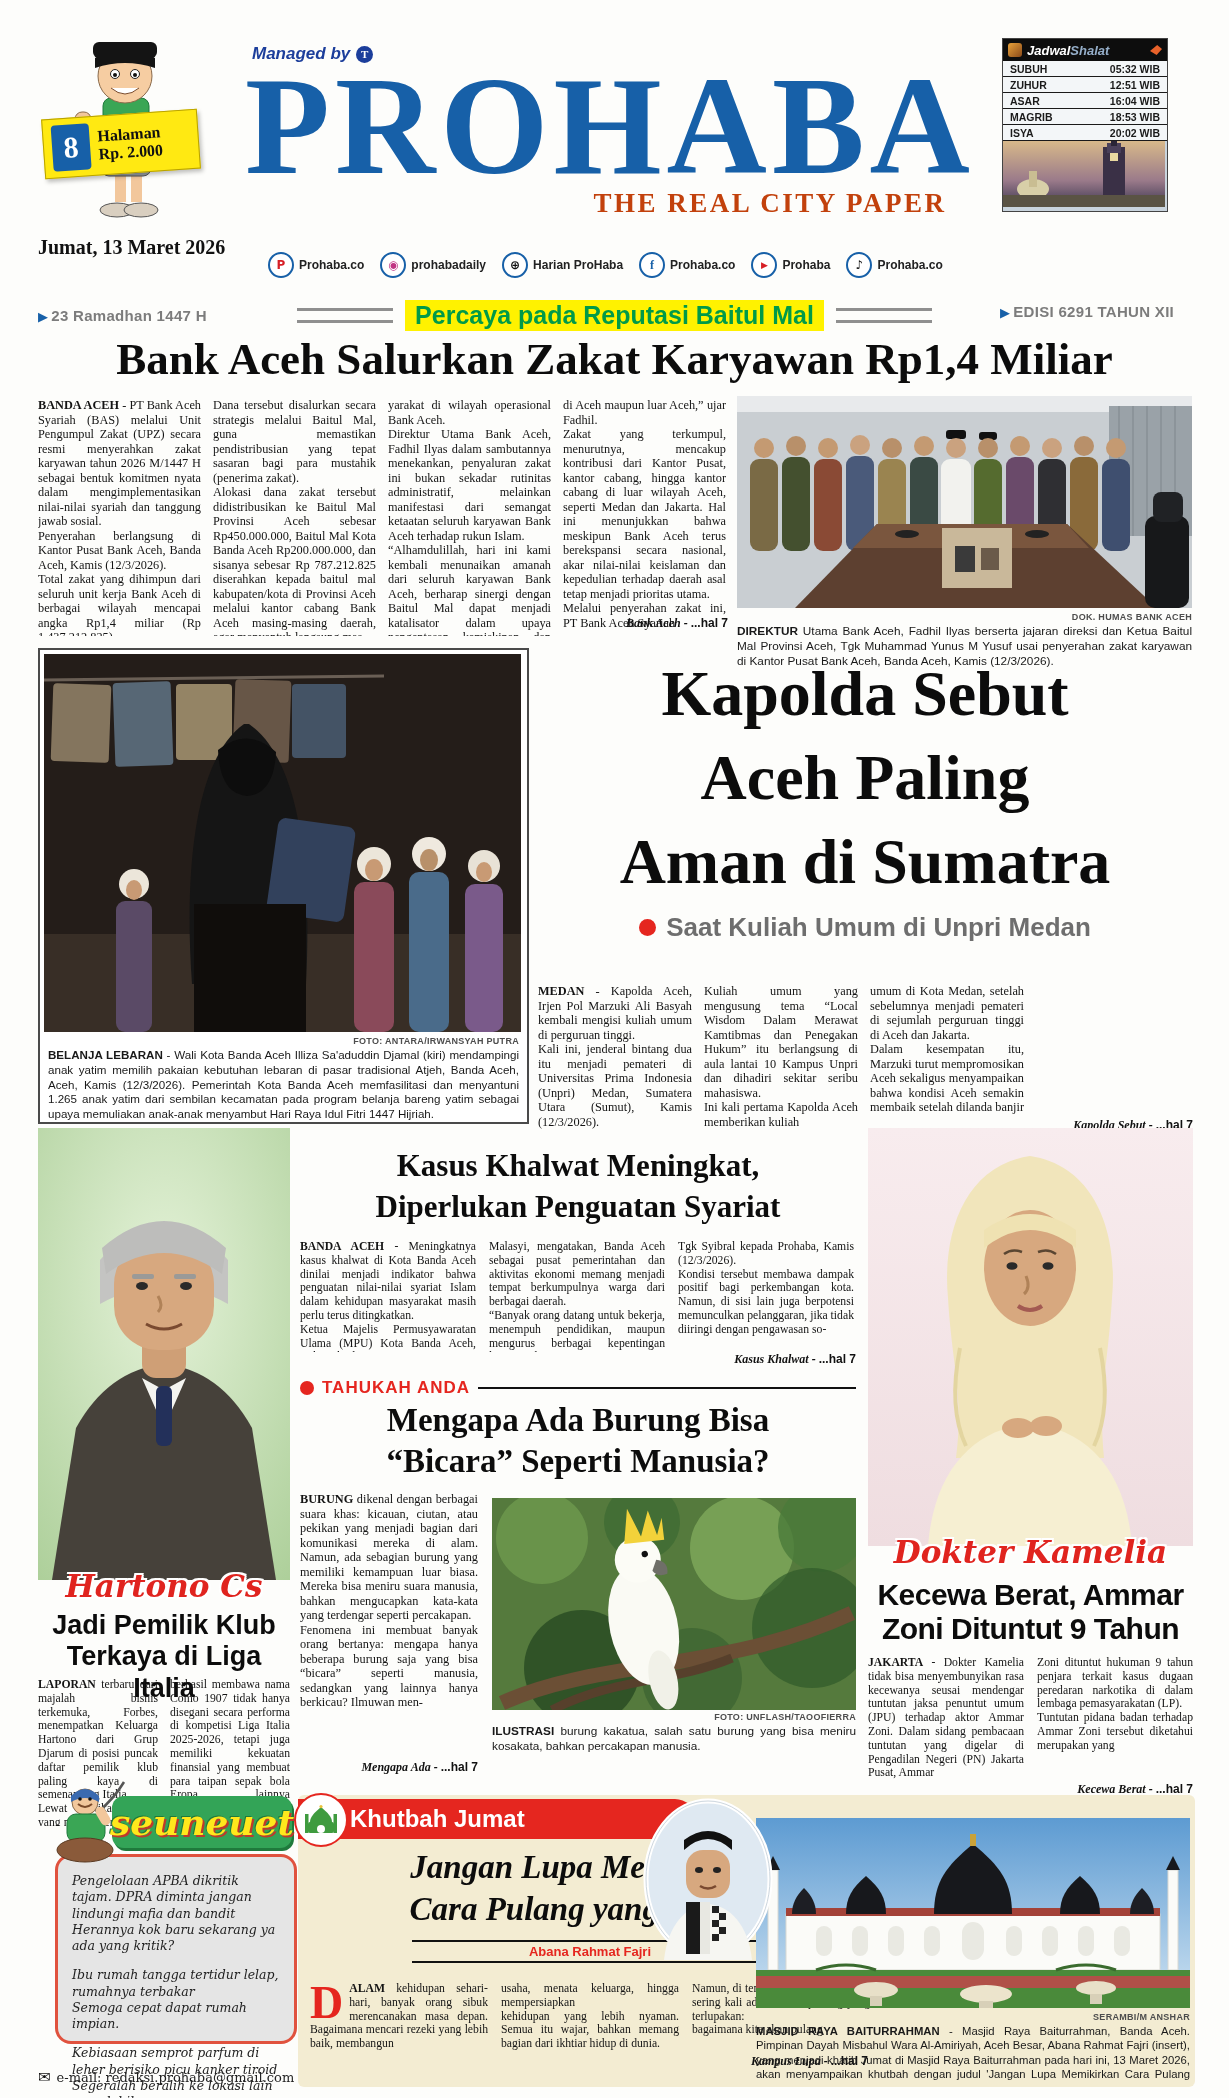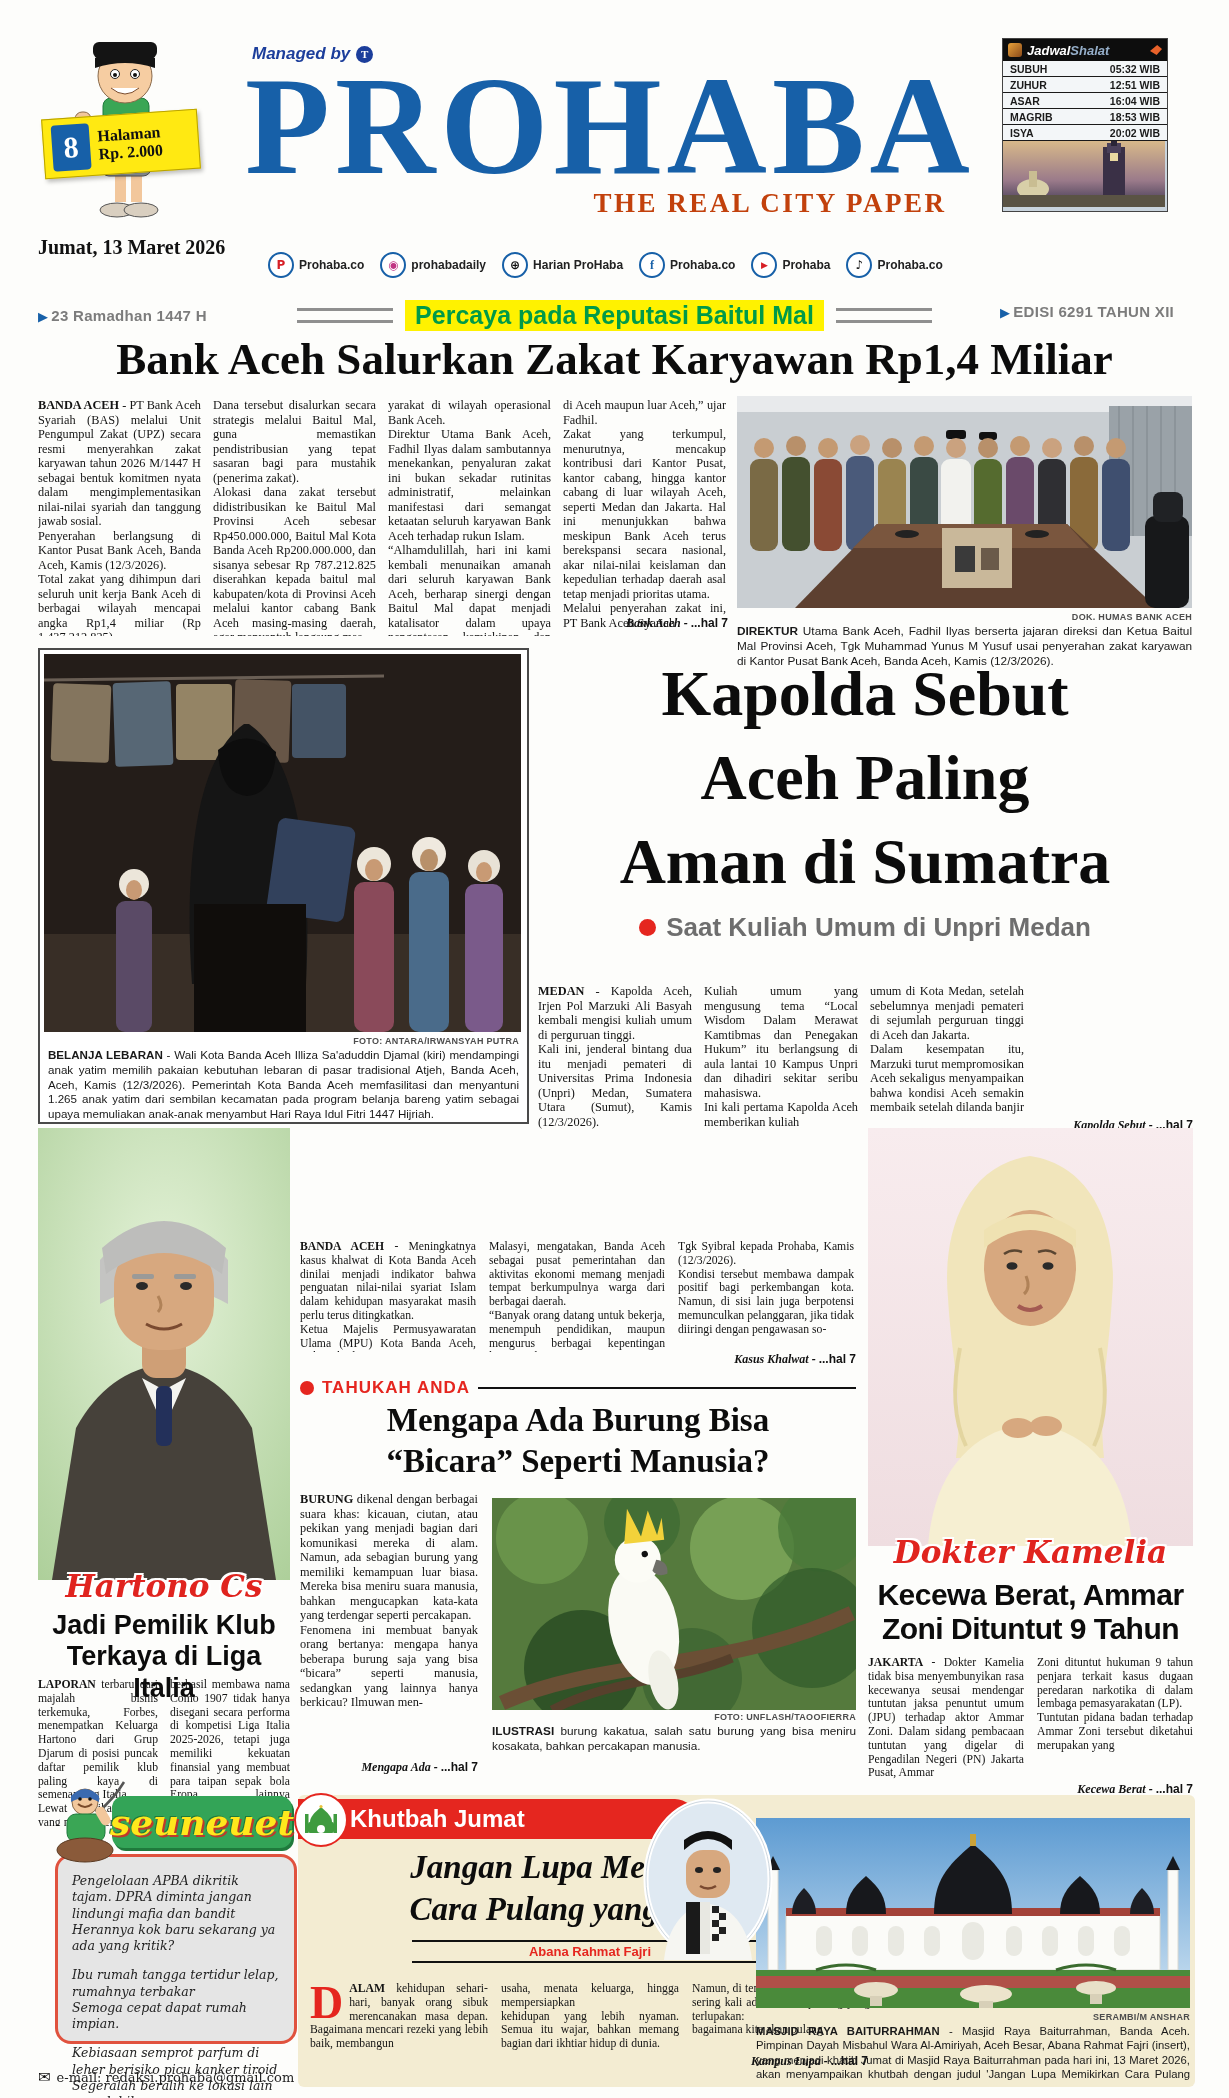--- a/index.html
+++ b/index.html
@@ -349,20 +349,22 @@
   <div class="abs cols" style="left:538px;top:984px;width:655px;gap:12px;">
     <div class="bcol" style="width:154px;height:150px;"><span class="li">MEDAN</span><span> - Kapolda Aceh, Irjen Pol Marzuki Ali Basyah kembali mengisi kuliah umum di perguruan tinggi.
 Kali ini, jenderal bintang dua itu menjadi pemateri di Universitas Prima Indonesia (Unpri) Medan, Sumatera Utara (Sumut), Kamis (12/3/2026).</span></div>
     <div class="bcol" style="width:154px;height:150px;">Kuliah umum yang mengusung tema “Local Wisdom Dalam Merawat Kamtibmas dan Penegakan Hukum” itu berlangsung di aula lantai 10 Kampus Unpri dan dihadiri sekitar seribu mahasiswa.
 Ini kali pertama Kapolda Aceh memberikan kuliah</div>
     <div class="bcol" style="width:154px;height:150px;">umum di Kota Medan, setelah sebelumnya menjadi pemateri di sejumlah perguruan tinggi di Aceh dan Jakarta.
 Dalam kesempatan itu, Marzuki turut mempromosikan Aceh sekaligus menyampaikan bahwa kondisi Aceh semakin membaik setelah dilanda banjir</div>
   </div>
   <div class="abs jump" style="left:1043px;top:1118px;width:150px;"><span>Kapolda Sebut - </span><b>...hal 7</b></div>
 
+  <div class="abs hl hl-md" style="left:300px;top:1146px;width:556px;">Kasus Khalwat Meningkat,
+Diperlukan Penguatan Syariat</div>
   <div class="abs cols" style="left:300px;top:1240px;width:556px;gap:13px;">
     <div class="bcol" style="width:176px;height:112px;font-size:11.7px;"><span class="li">BANDA ACEH</span><span> - Meningkatnya kasus khalwat di Kota Banda Aceh dinilai menjadi indikator bahwa penguatan nilai-nilai syariat Islam dalam kehidupan masyarakat masih perlu terus ditingkatkan.
 Ketua Majelis Permusyawaratan Ulama (MPU) Kota Banda Aceh, Tgk Syibral</span></div>
     <div class="bcol" style="width:176px;height:112px;font-size:11.7px;">Malasyi, mengatakan, Banda Aceh sebagai pusat pemerintahan dan aktivitas ekonomi memang menjadi tempat berkumpulnya warga dari berbagai daerah.
 “Banyak orang datang untuk bekerja, menempuh pendidikan, maupun mengurus berbagai kepentingan lainnya,” kata</div>
     <div class="bcol" style="width:176px;height:112px;font-size:11.7px;">Tgk Syibral kepada Prohaba, Kamis (12/3/2026).
 Kondisi tersebut membawa dampak positif bagi perkembangan kota. Namun, di sisi lain juga berpotensi memunculkan pelanggaran, jika tidak diiringi dengan pengawasan so-</div>
   </div>
   <div class="abs jump" style="left:690px;top:1352px;width:166px;"><span>Kasus Khalwat - </span><b>...hal 7</b></div>
 

